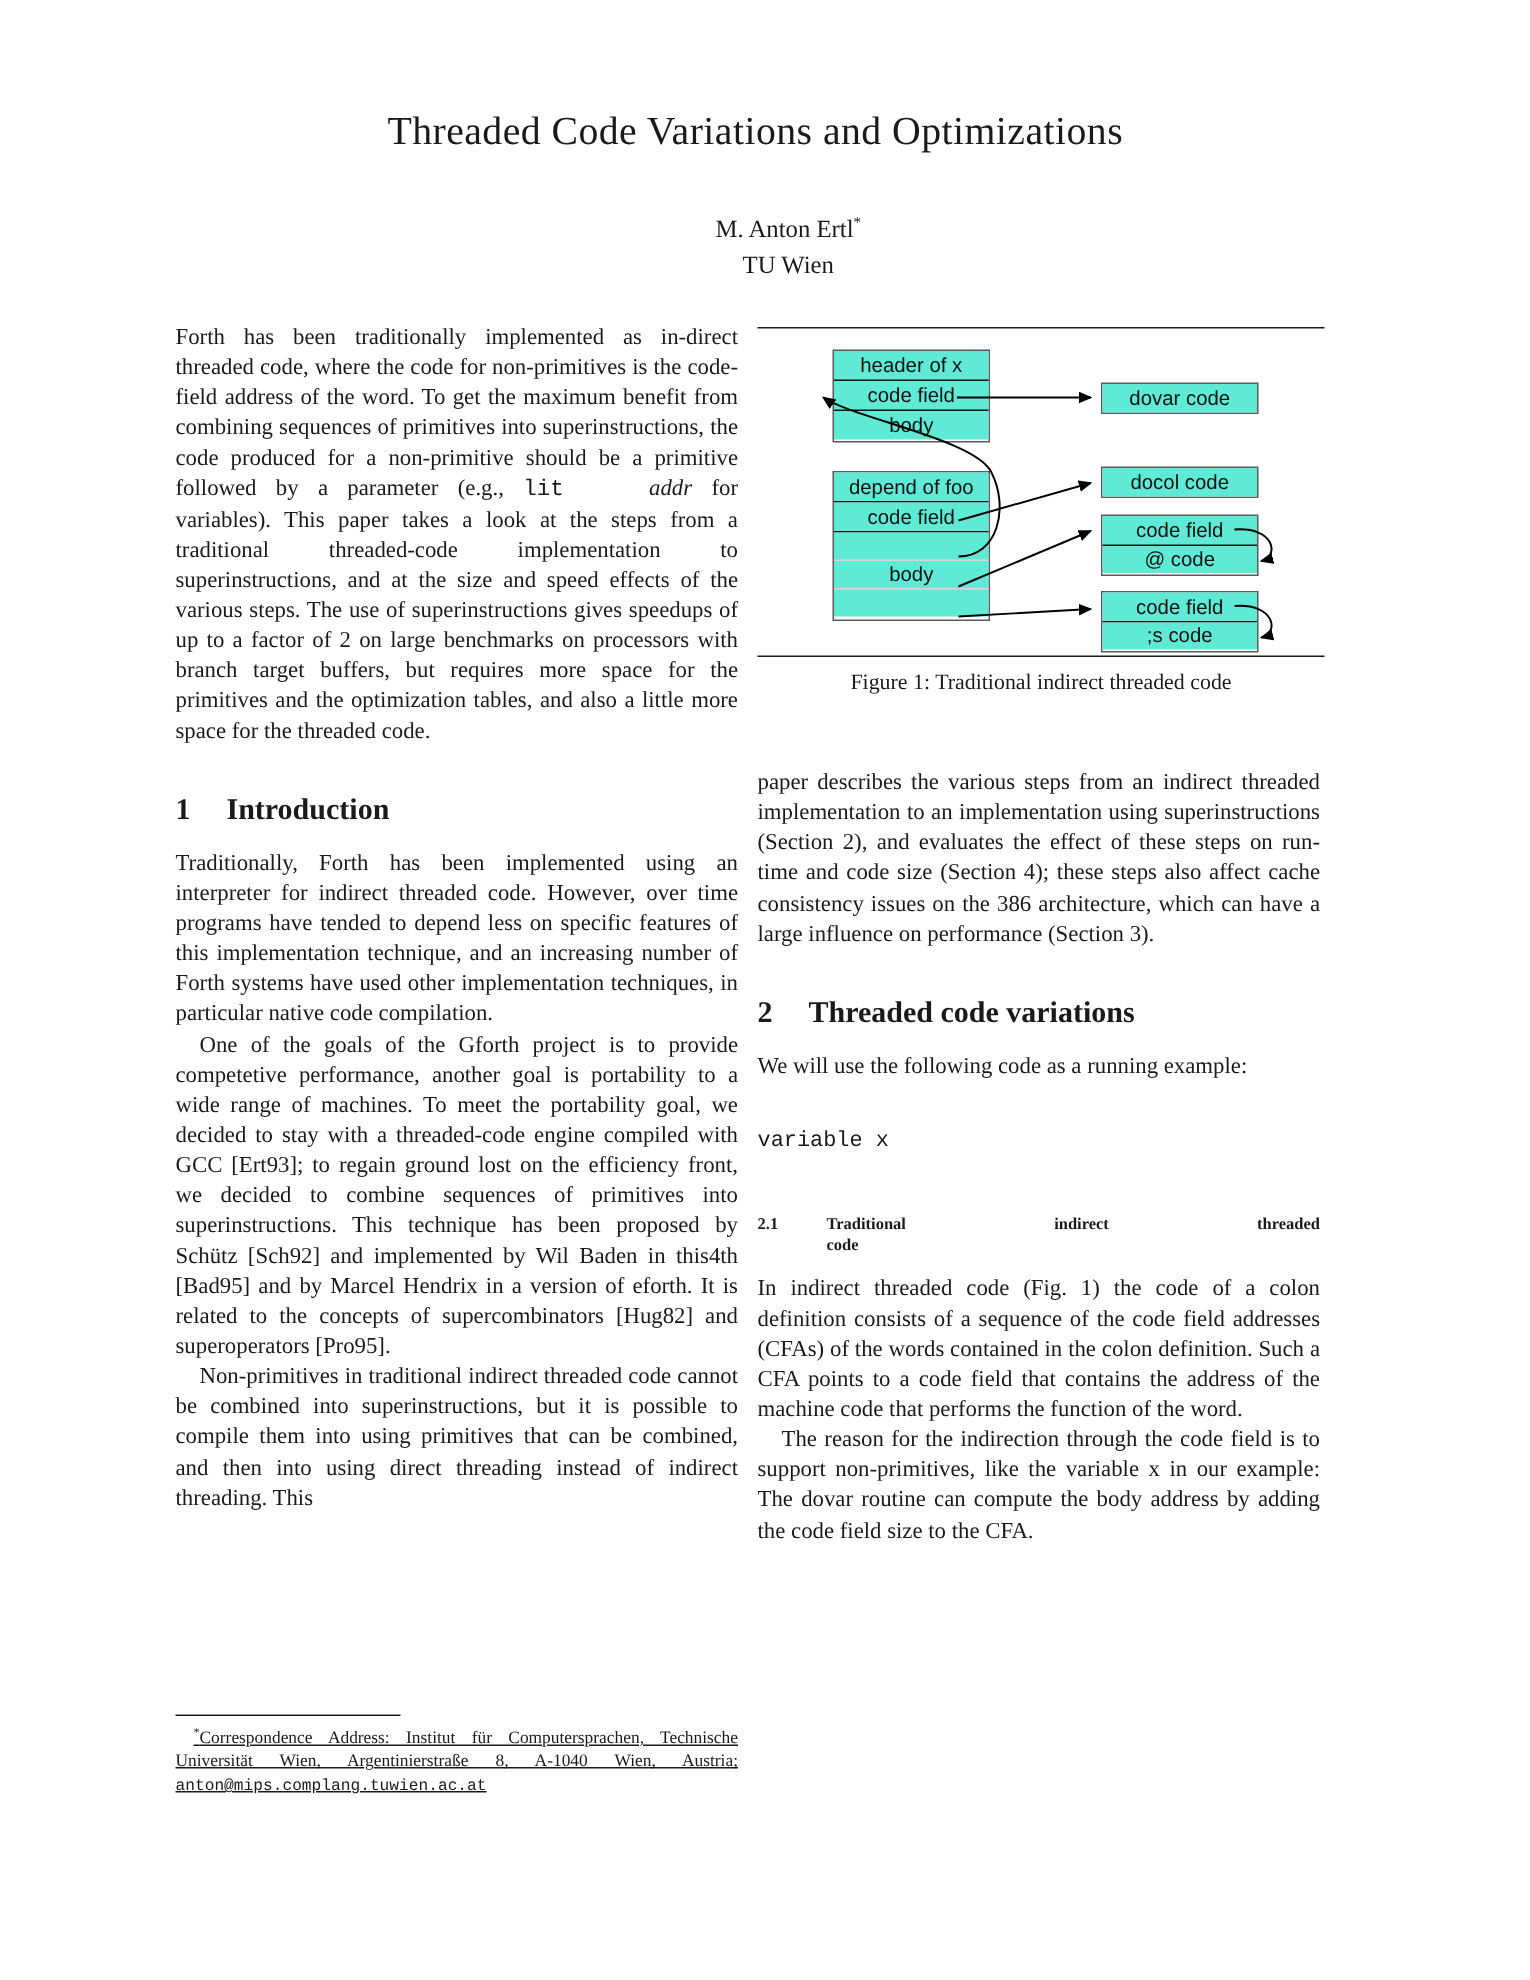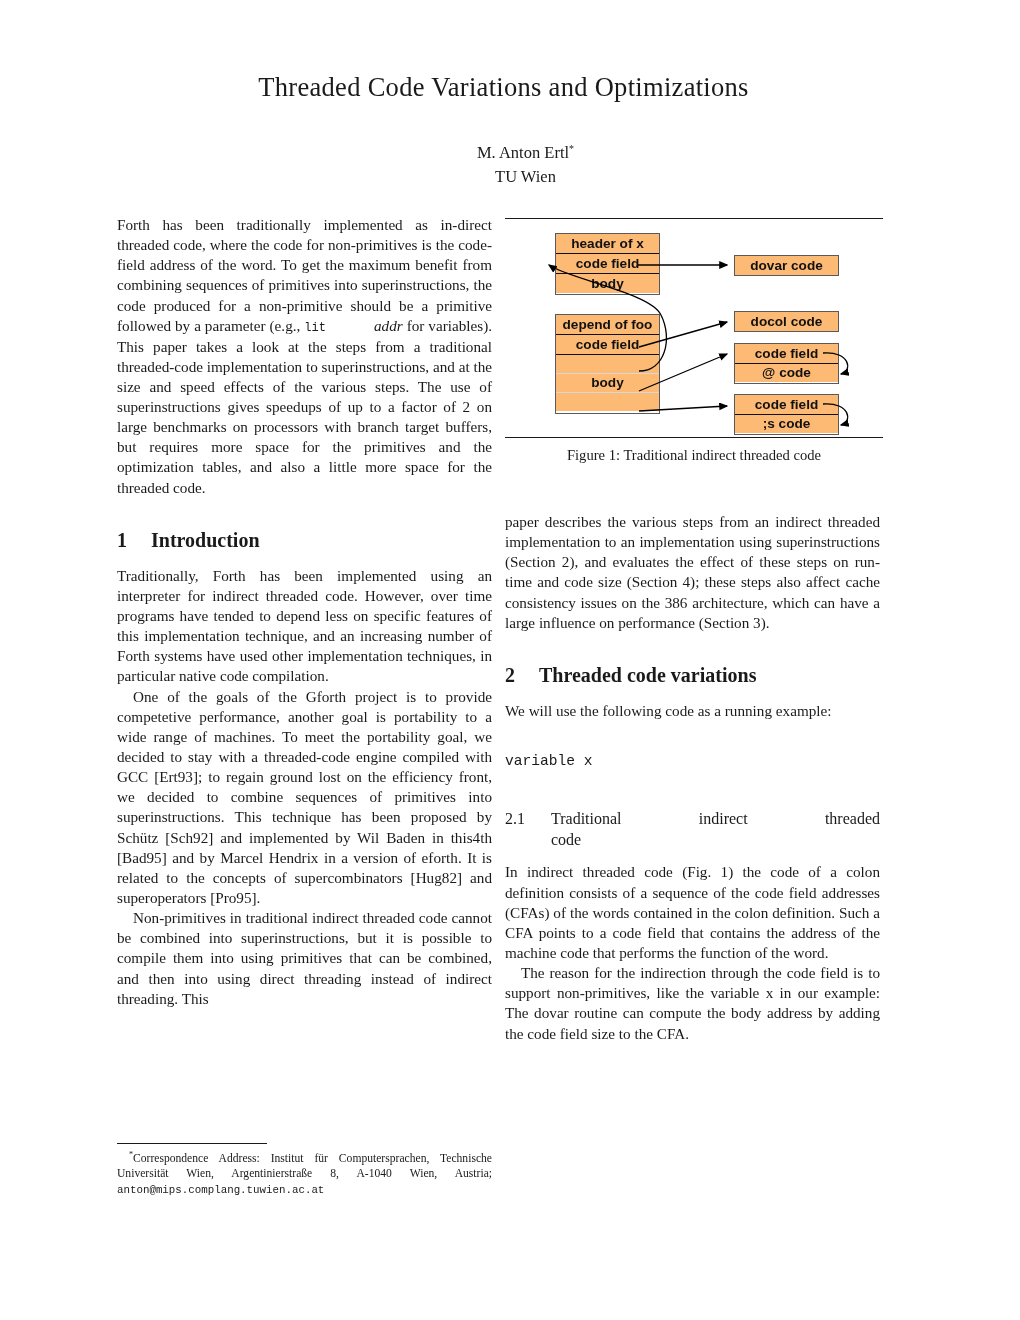--- a/index.html
+++ b/index.html
@@ -59,22 +59,22 @@
 
   h2.sec {
     font-size: 20px;
     font-weight: bold;
     margin: 0 0 13px 0;
     line-height: 1.25;
   }
   h2.sec .num { display: inline-block; min-width: 34px; }
 
   h3.subsec {
-    font-size: 16px;
-    font-weight: normal;
+    font-size: 11px;
+    font-weight: bold;
     margin: 0 0 12px 0;
     line-height: 1.3;
     display: flex;
     gap: 0;
   }
   h3.subsec .num { display: inline-block; width: 46px; flex: none; }
   h3.subsec .txt {
     flex: 1;
     text-align: justify;
     text-align-last: justify;
@@ -87,21 +87,21 @@
     margin: 0;
     text-indent: 0;
     hyphens: manual;
   }
   p.para + p.para { text-indent: 16px; }
 
   .spacer-sm { height: 14px; }
   .spacer-md { height: 22px; }
   .spacer-lg { height: 30px; }
 
-  .tt { font-family: "Liberation Mono", "DejaVu Sans Mono", monospace; font-size: 12px; }
+  .tt { font-family: "Liberation Mono", "DejaVu Sans Mono", monospace; font-size: 15px; }
   .it { font-style: italic; margin-left: 44px; }
 
   pre.code {
     font-family: "Liberation Mono", "DejaVu Sans Mono", monospace;
     font-size: 14.6px;
     line-height: 1.5;
     margin: 0;
     white-space: pre;
   }
 
@@ -117,20 +117,21 @@
     height: 1px;
     background: #1a1a1a;
     margin-bottom: 6px;
   }
   .footnote-text {
     font-size: 11.6px;
     line-height: 1.34;
     text-align: justify;
     margin: 0;
     text-indent: 12px;
+    text-decoration: underline;
   }
   .footnote-text sup { font-size: 8px; vertical-align: super; }
   .footnote-text .tt { font-size: 10.8px; }
 
   
   .figure {
     position: absolute;
     left: 505px;
     top: 218px;
     width: 378px;
@@ -151,23 +152,22 @@
     background: #ffffff;
     font-family: "Liberation Sans", "DejaVu Sans", sans-serif;
   }
   .dcell {
     box-sizing: border-box;
     display: flex;
     align-items: center;
     justify-content: center;
     font-size: 13.6px;
     color: #111;
-    background: #fdba74;
+    background: #5eead4;
     line-height: 1;
-    font-weight: bold;
   }
   .dcell.sep-dark { border-bottom: 1.6px solid #111; }
   .dcell.sep-light { border-bottom: 1.2px solid #d8d8d8; }
 
   .fig-svg {
     position: absolute;
     left: 0; top: 0;
     width: 378px; height: 218px;
     overflow: visible;
   }

